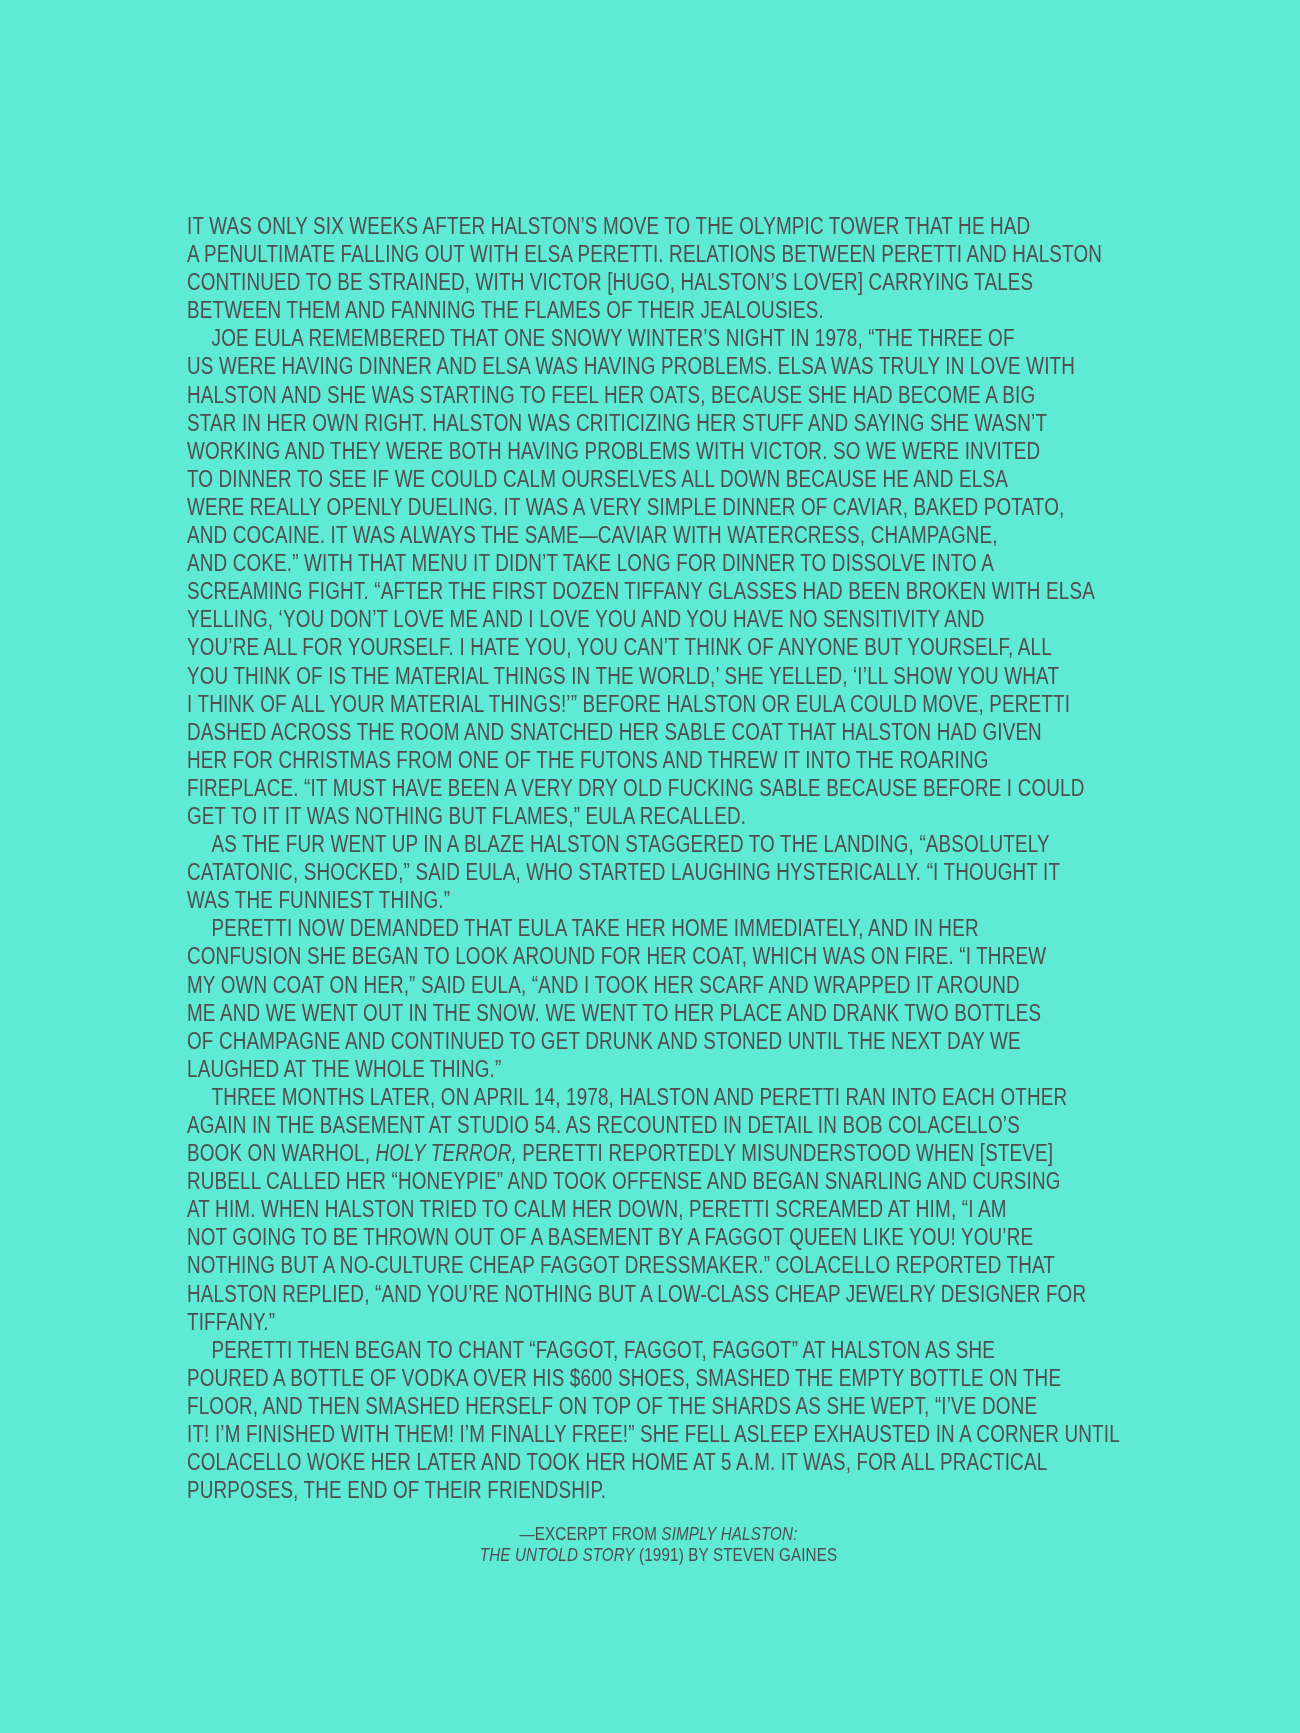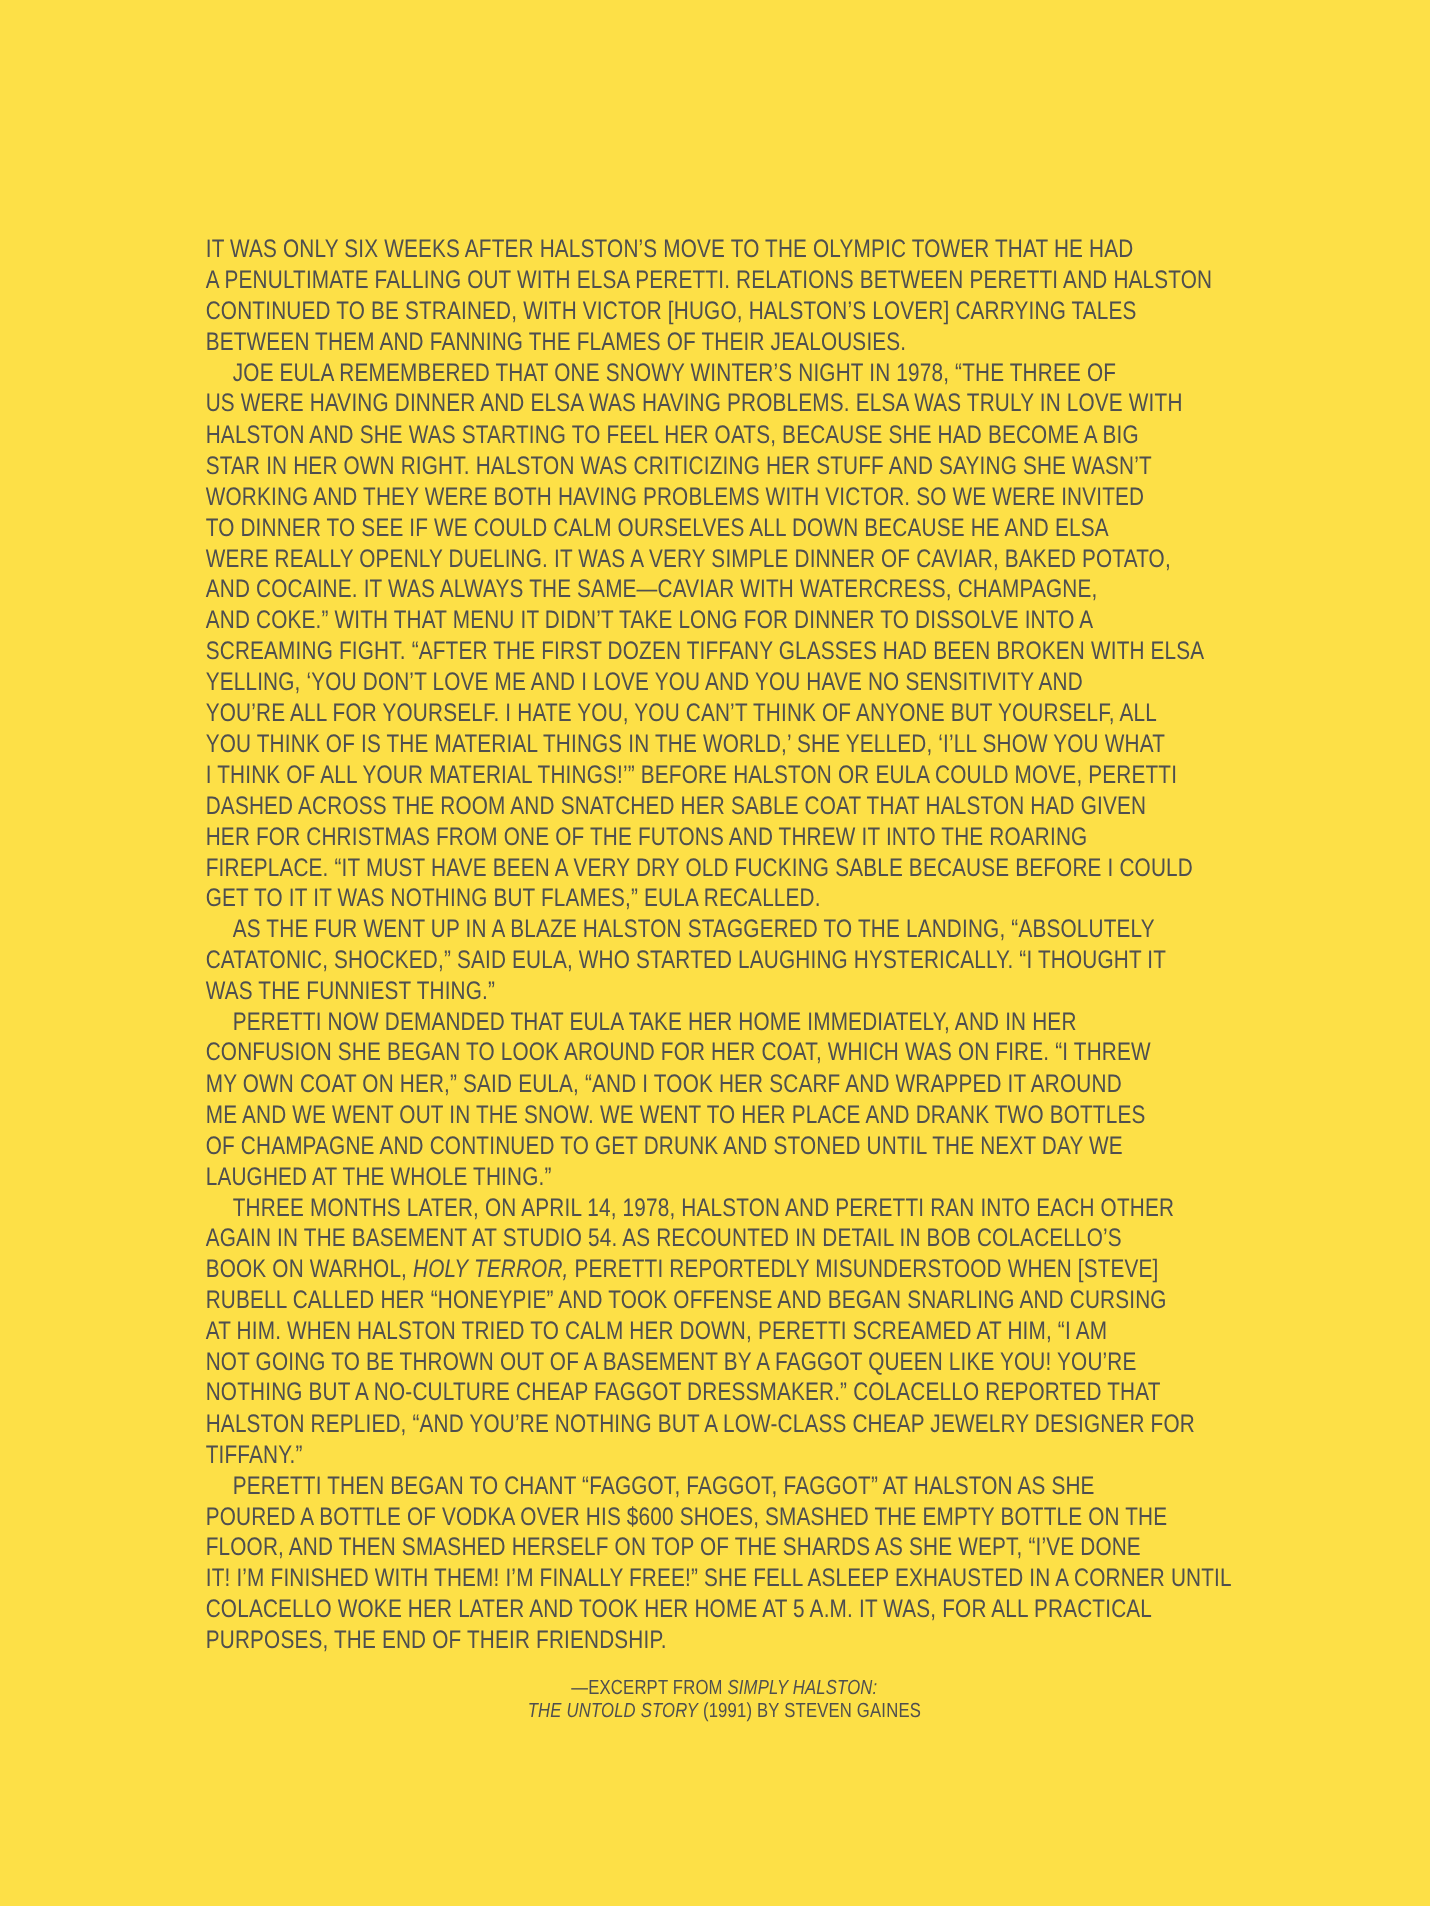--- a/index.html
+++ b/index.html
@@ -37,21 +37,21 @@
   }
   .credit .line {
     font-size: 18.5px;
     line-height: 21px;
     letter-spacing: 0.2px;
   }
 </style>
 </head>
 <body>
 
-<div class="page" style="background: #fde047;">
+<div class="page" style="background: #5eead4;">
   <div class="text-column" style="color: rgb(79, 79, 79);">
     <div id="body-paragraphs">
         <div class="paragraph">
           <div class="line"><span>IT WAS ONLY SIX WEEKS AFTER HALSTON’S MOVE TO THE OLYMPIC TOWER THAT HE HAD</span></div>
           <div class="line"><span>A PENULTIMATE FALLING OUT WITH ELSA PERETTI. RELATIONS BETWEEN PERETTI AND HALSTON</span></div>
           <div class="line"><span>CONTINUED TO BE STRAINED, WITH VICTOR [HUGO, HALSTON’S LOVER] CARRYING TALES</span></div>
           <div class="line"><span>BETWEEN THEM AND FANNING THE FLAMES OF THEIR JEALOUSIES.</span></div>
         </div>
         <div class="paragraph">
           <div class="line indent"><span>JOE EULA REMEMBERED THAT ONE SNOWY WINTER’S NIGHT IN 1978, “THE THREE OF</span></div>

